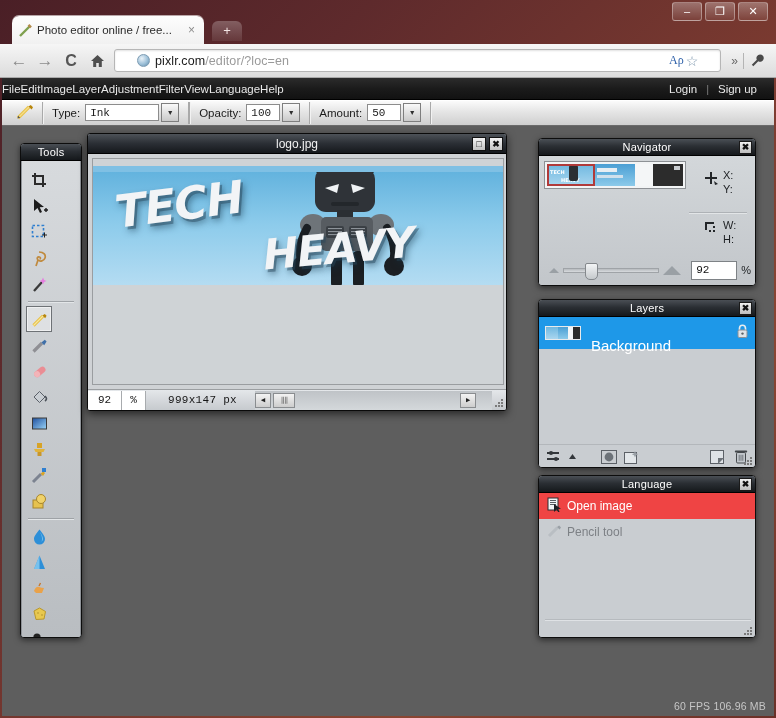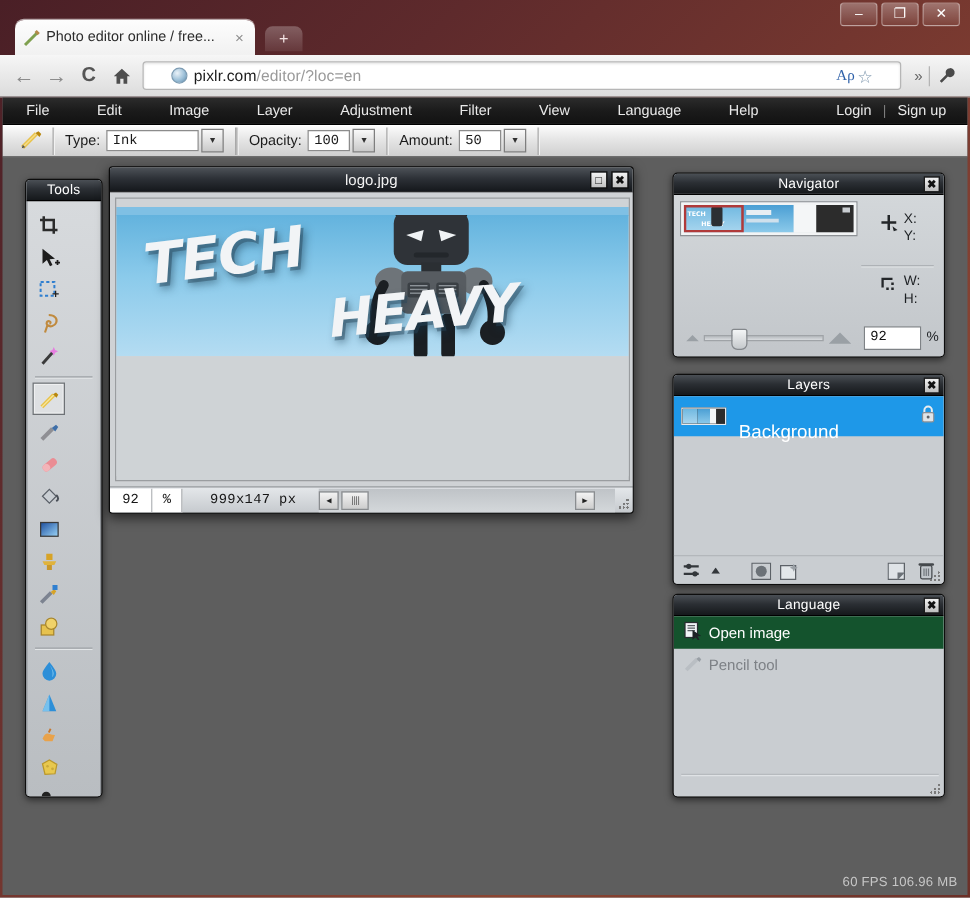--- a/index.html
+++ b/index.html
@@ -87,21 +87,21 @@
   }
 
   
   #pixlr-menubar {
     position:absolute; left:0; top:0; width:772px; height:22px;
     background: linear-gradient(180deg,#2c2c2c 0%, #1b1b1b 50%, #121212 100%);
     border-bottom:1px solid #000;
     display:flex; align-items:center;
   }
   .menu-item {
-    color:#e9e9e9; font-size:11.5px; padding:0 19px; line-height:22px; height:22px;
+    color:#e9e9e9; font-size:11.5px; padding:0 0; line-height:22px; height:22px;
     white-space:nowrap;
   }
   #menu-right { margin-left:auto; display:flex; align-items:center; padding-right:8px; }
   #menu-right .menu-item { padding:0 9px; }
   #menu-sep { color:#7d7d7d; font-size:11px; }
 
   
   #pixlr-optionsbar {
     position:absolute; left:0; top:22px; width:772px; height:26px;
     background: linear-gradient(180deg,#fdfdfd 0%, #e6e6e6 45%, #cfcfcf 100%);
@@ -306,21 +306,21 @@
     display:flex; align-items:center; padding:0 6px; gap:6px;
     border-top:1px solid #b3b7bb;
   }
   .lay-btn { width:17px;height:15px; display:flex;align-items:center;justify-content:center; font-size:10px; color:#3a3e42;}
   #lay-spacer { flex:1 1 auto; }
 
   
   #history-panel { left:536px; top:397px; width:218px; height:163px; }
   #history-panel .panel-body { height:145px; background:#c9cdd1; position:relative;}
   .hist-row { height:26px; display:flex; align-items:center; padding:0 8px; }
-  .hist-row.active { background:#14532d; }
+  .hist-row.active { background:#ef4444; }
   .hist-icon { width:20px; font-size:13px; }
   .hist-label { font-size:12px; }
   .hist-row.active .hist-label { color:#ffffff; }
   .hist-row.inactive .hist-label { color:#7d8186; }
   .hist-row.inactive .hist-icon { color:#9aa0a5; }
   #hist-footline { position:absolute; left:6px; bottom:18px; width:206px; height:1px; background:#b6babe; box-shadow:0 1px 0 #dfe2e5;}
 
   
   #pixlr-status {
     position:absolute; right:8px; bottom:4px;

